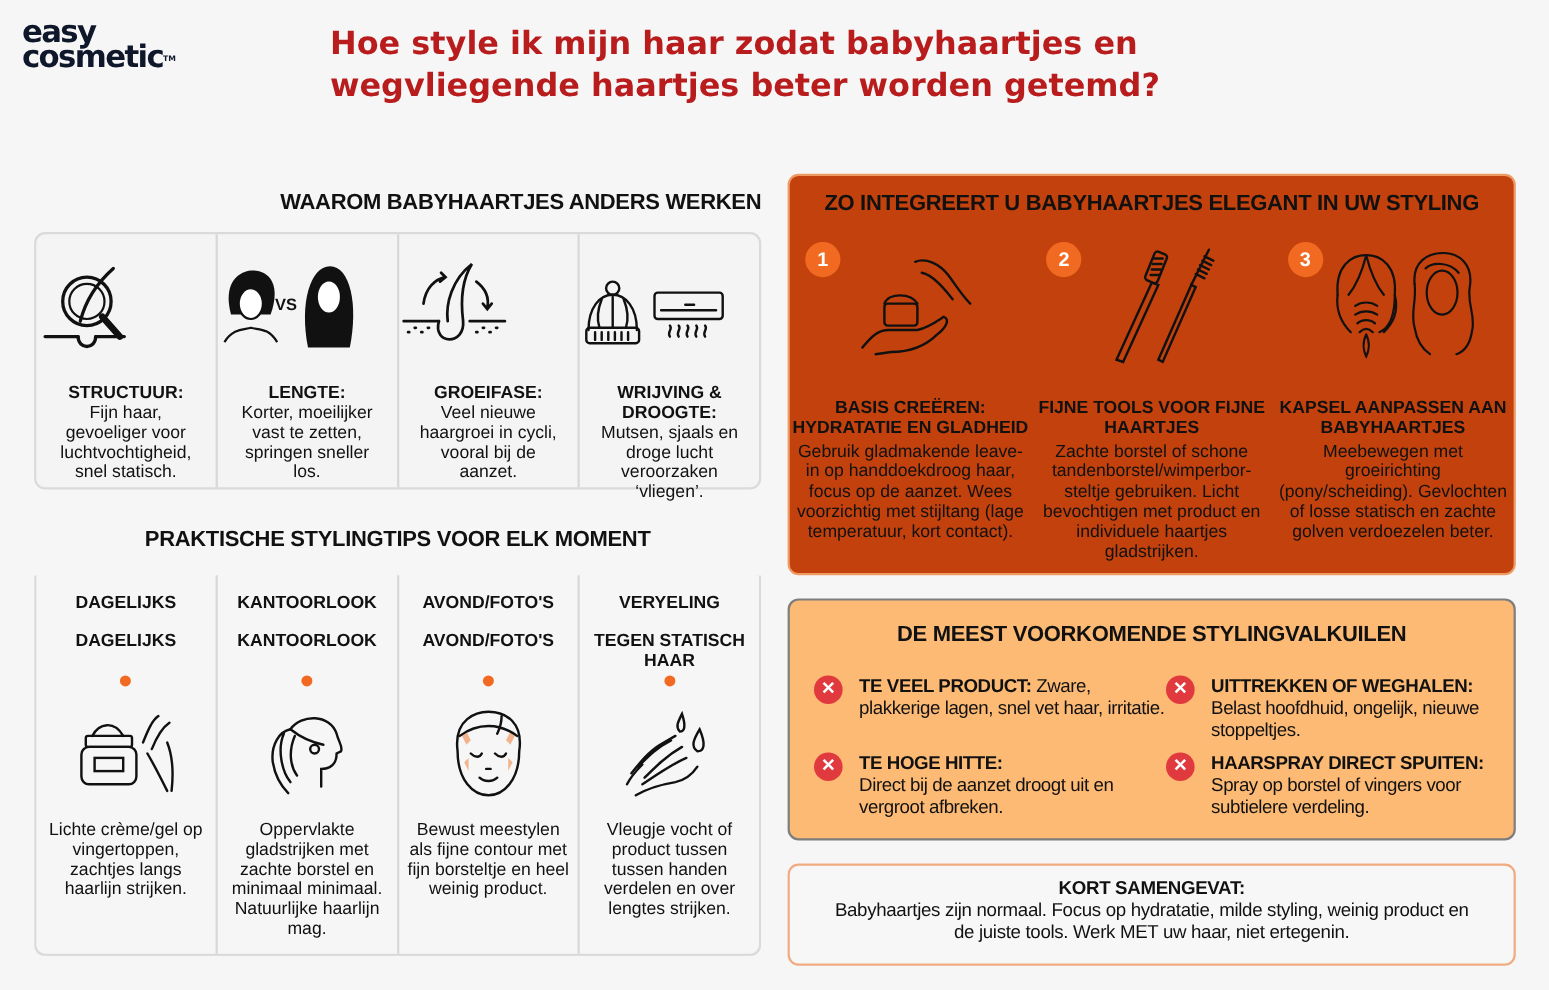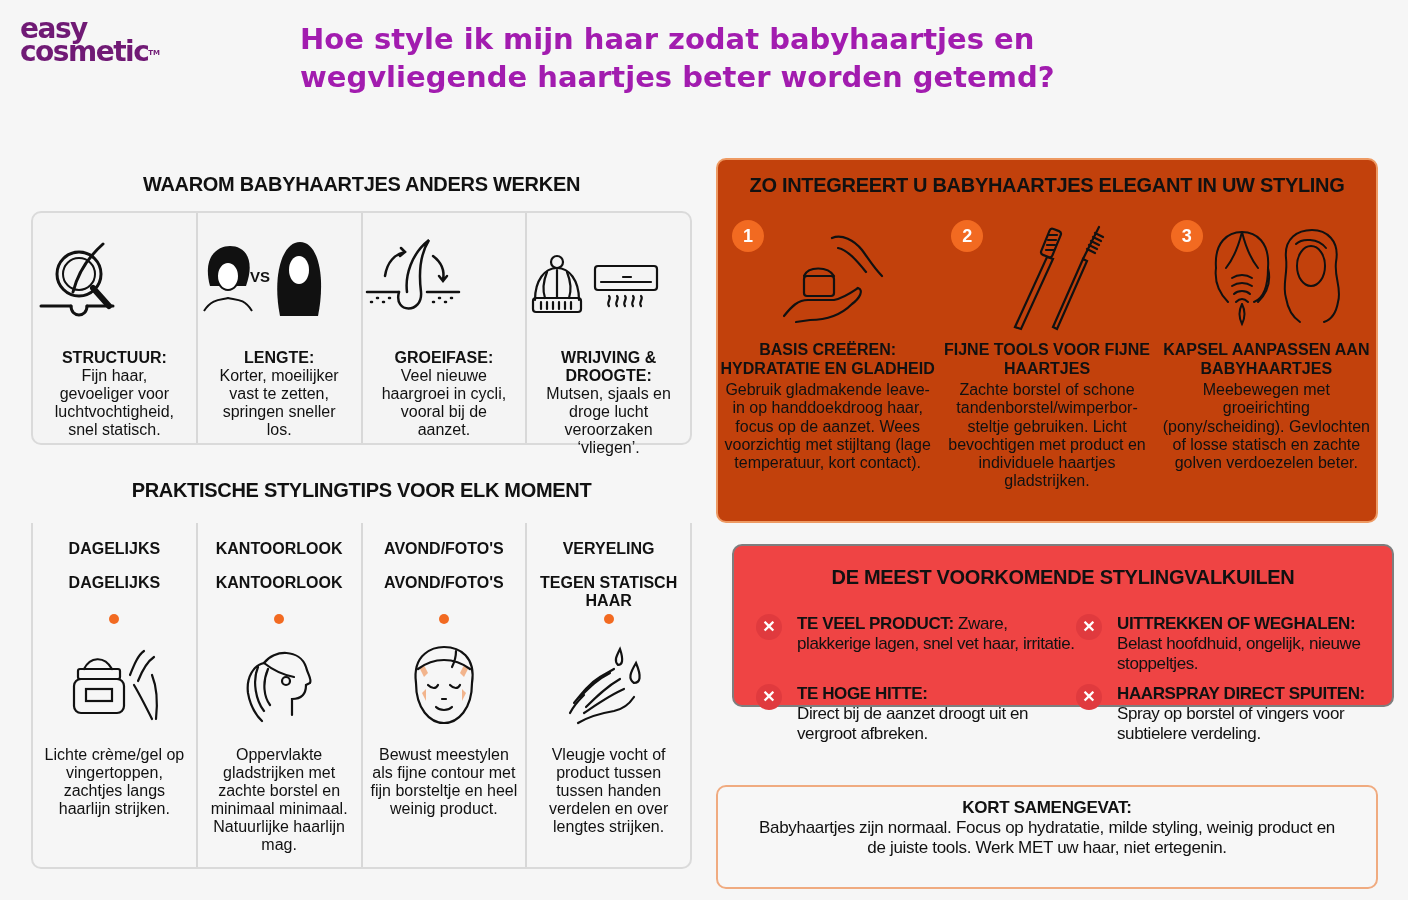--- a/index.html
+++ b/index.html
@@ -1,24 +1,24 @@
 <!DOCTYPE html>
 <html><head>
 <meta charset="utf-8">
 <style>
   * { box-sizing: border-box; margin: 0; padding: 0; }
   html, body { width: 1408px; height: 900px; background: #f6f6f6; overflow: hidden; }
   body { position: relative; font-family: "Liberation Sans", sans-serif; color: #111; }
 
-  .logo { position: absolute; left: 20px; top: 18px; line-height: 0.82; font-family: "DejaVu Sans", sans-serif; font-weight: bold; color: #701a75; letter-spacing: -1.5px; }
+  .logo { position: absolute; left: 20px; top: 18px; line-height: 0.82; font-family: "DejaVu Sans", sans-serif; font-weight: bold; color: #0f172a; letter-spacing: -1.5px; }
   .logo .l1 { font-size: 28px; display: block; }
   .logo .l2 { font-size: 28px; display: block; }
   .logo .tm { font-size: 7px; letter-spacing: 0; vertical-align: top; position: relative; top: 10px; }
 
-  .page-title { position: absolute; left: 300px; top: 20px; width: 960px; font-family: "DejaVu Sans", sans-serif; font-weight: bold; font-size: 29px; line-height: 38px; color: #a21caf; }
+  .page-title { position: absolute; left: 300px; top: 20px; width: 960px; font-family: "DejaVu Sans", sans-serif; font-weight: bold; font-size: 29px; line-height: 38px; color: #b91c1c; }
 
   .sec-title { position: absolute; font-weight: bold; font-size: 20px; text-align: center; color: #111; letter-spacing: -0.3px; }
 
   .box-why { position: absolute; left: 31px; top: 211px; width: 661px; height: 234px; border: 2px solid #dadada; border-radius: 10px; background: #f4f4f4; display: flex; }
   .why-col { flex: 1; border-right: 2px solid #d8d8d8; text-align: center; padding-top: 18px; }
   .why-col:last-child { border-right: none; }
   .why-icon { height: 100px; display: flex; align-items: center; justify-content: flex-start; }
   .why-head { font-weight: bold; font-size: 16px; line-height: 18px; margin-top: 18px; }
   .why-text { font-size: 16px; line-height: 18px; padding: 0 16px; }
 
@@ -29,45 +29,45 @@
   .tip-sub { font-weight: bold; font-size: 16px; line-height: 18px; height: 40px; display: flex; align-items: flex-start; justify-content: center; }
   .tip-dot { width: 10px; height: 10px; background: #f26a21; border-radius: 50%; margin: 0 auto; }
   .tip-icon { height: 110px; display: flex; align-items: center; justify-content: center; margin-top: 6px; }
   .tip-text { font-size: 16px; line-height: 18px; padding: 0 6px; margin-top: 6px; }
 
   .box-steps { position: absolute; left: 716px; top: 158px; width: 662px; height: 365px; border: 2px solid #ee9a63; border-radius: 10px; background: #c2410c; }
   .steps-row { position: absolute; left: 0; top: 55px; width: 100%; display: flex; }
   .step { flex: 1; text-align: center; position: relative; }
   .step-num { position: absolute; left: 14px; top: 5px; width: 32px; height: 32px; border-radius: 50%; background: #f26a21; color: #fff; font-weight: bold; font-size: 18px; line-height: 32px; text-align: center; }
   .step-icon { height: 125px; display: flex; align-items: center; justify-content: center; padding-left: 20px; }
-  .step-head { font-weight: bold; font-size: 16px; line-height: 19px; margin-top: 0; }
+  .step-head { font-weight: bold; font-size: 16px; line-height: 19px; margin-top: 21px; }
   .step-text { font-size: 16px; line-height: 18.3px; margin-top: 3px; padding: 0 6px; }
 
-  .box-pit { position: absolute; left: 716px; top: 544px; width: 662px; height: 163px; border: 2px solid #7e7e7e; border-radius: 10px; background: #ef4444; margin-left: 16px; }
+  .box-pit { position: absolute; left: 716px; top: 544px; width: 662px; height: 220px; border: 2px solid #7e7e7e; border-radius: 10px; background: #fdba74; }
   .pit-grid { position: absolute; left: 22px; top: 68px; width: 620px; display: grid; grid-template-columns: 320px 300px; row-gap: 10px; }
   .pit-item { display: flex; align-items: flex-start; }
   .pit-x { width: 26px; height: 26px; border-radius: 50%; background: #e03a3e; color: #fff; font-weight: bold; font-size: 16px; line-height: 26px; text-align: center; flex: none; margin-right: 15px; margin-top: 0px; }
   .pit-body { font-size: 17px; line-height: 20px; letter-spacing: -0.4px; }
   .pit-head { font-weight: bold; }
 
-  .box-sum { position: absolute; left: 716px; top: 785px; width: 662px; height: 104px; border: 2px solid #f0ab80; border-radius: 10px; background: #f7f7f7; text-align: center; padding-top: 11px; }
+  .box-sum { position: absolute; left: 716px; top: 785px; width: 662px; height: 93px; border: 2px solid #f0ab80; border-radius: 10px; background: #f7f7f7; text-align: center; padding-top: 11px; }
   .sum-head { font-weight: bold; font-size: 17px; line-height: 20px; letter-spacing: -0.3px; }
   .sum-text { font-size: 17px; line-height: 20px; letter-spacing: -0.3px; }
 </style>
 </head>
 <body>
 
 <div class="logo">
   <span class="l1">easy</span>
   <span class="l2"><span>cosmetic</span><span class="tm">TM</span></span>
 </div>
 
 <h1 class="page-title">Hoe style ik mijn haar zodat babyhaartjes en wegvliegende haartjes beter worden getemd?</h1>
 
-<div class="sec-title" style="left:31px; top:173px; width:661px;">WAAROM BABYHAARTJES ANDERS WERKEN</div>
+<div class="sec-title" style="left:31px; top:173px; width:661px;text-align:right;">WAAROM BABYHAARTJES ANDERS WERKEN</div>
 <div class="box-why">
   <div class="why-col">
     <div class="why-icon">
       <svg width="100" height="90" viewBox="0 0 100 90" fill="none" stroke="#111" stroke-width="3" stroke-linecap="round">
         <circle cx="46" cy="38" r="22"></circle>
           <circle cx="46" cy="38" r="16" stroke-width="2"></circle>
         <path d="M40 56 C44 40 52 24 70 8"></path>
           <path d="M60 52 L76 70" stroke-width="6"></path>
         <path d="M8 70 H38 M54 70 H80"></path>
           <path d="M38 70 C38 82 54 82 54 70"></path>

